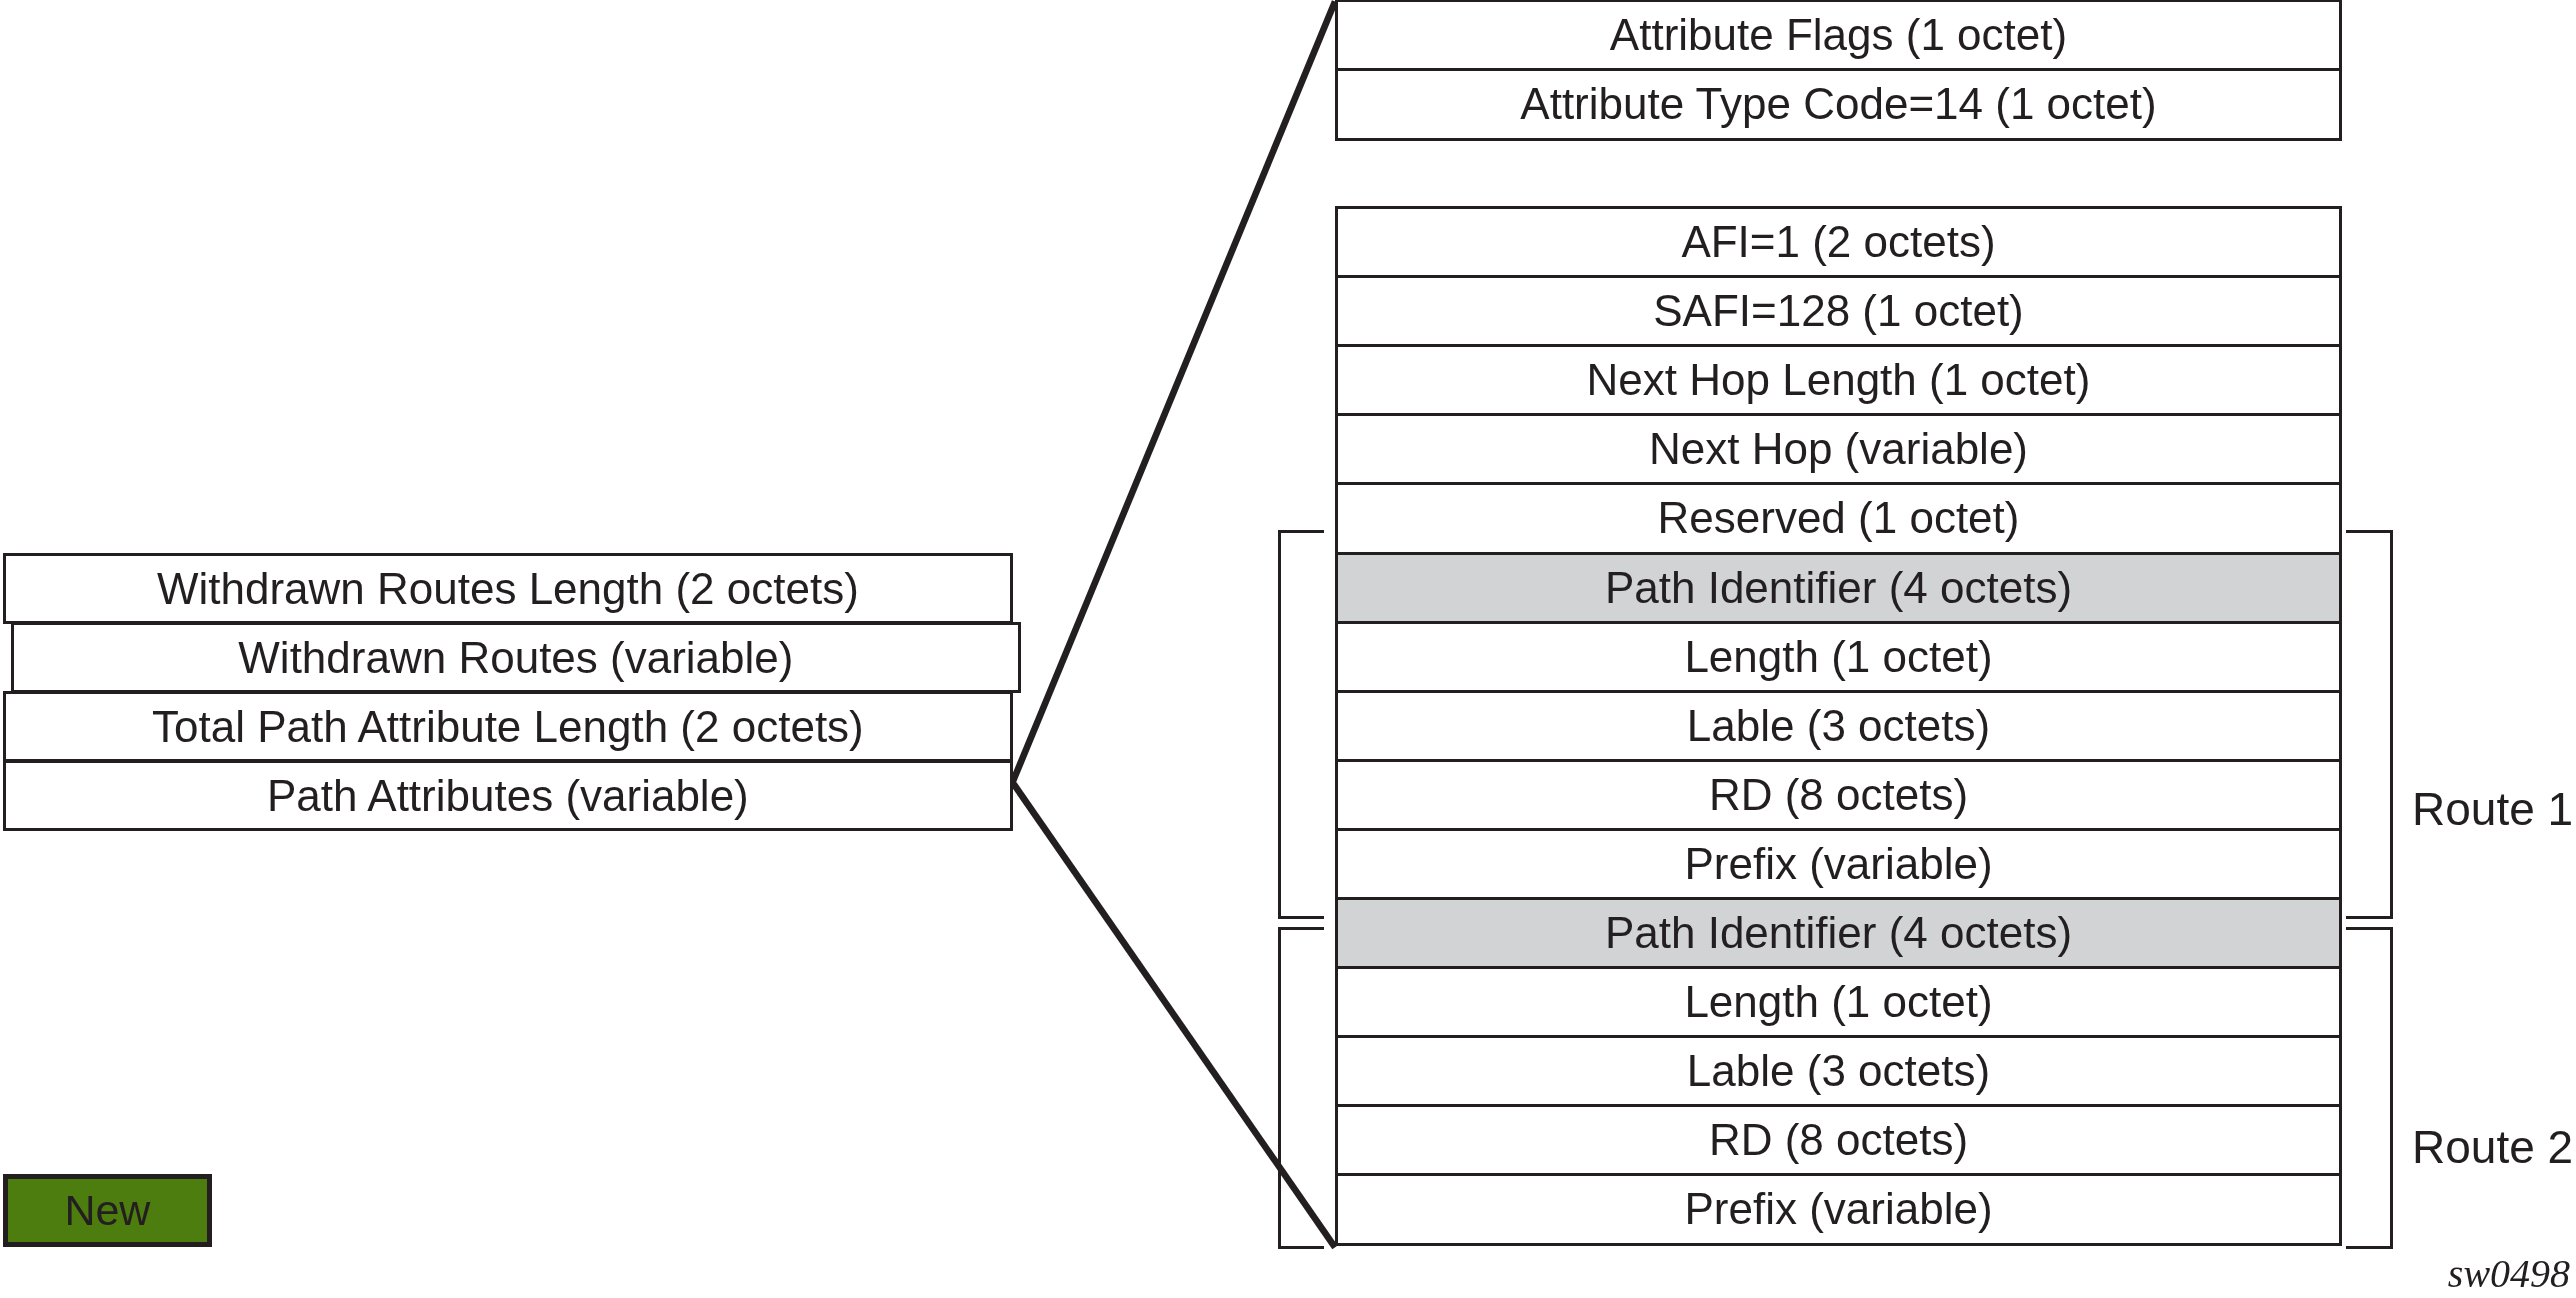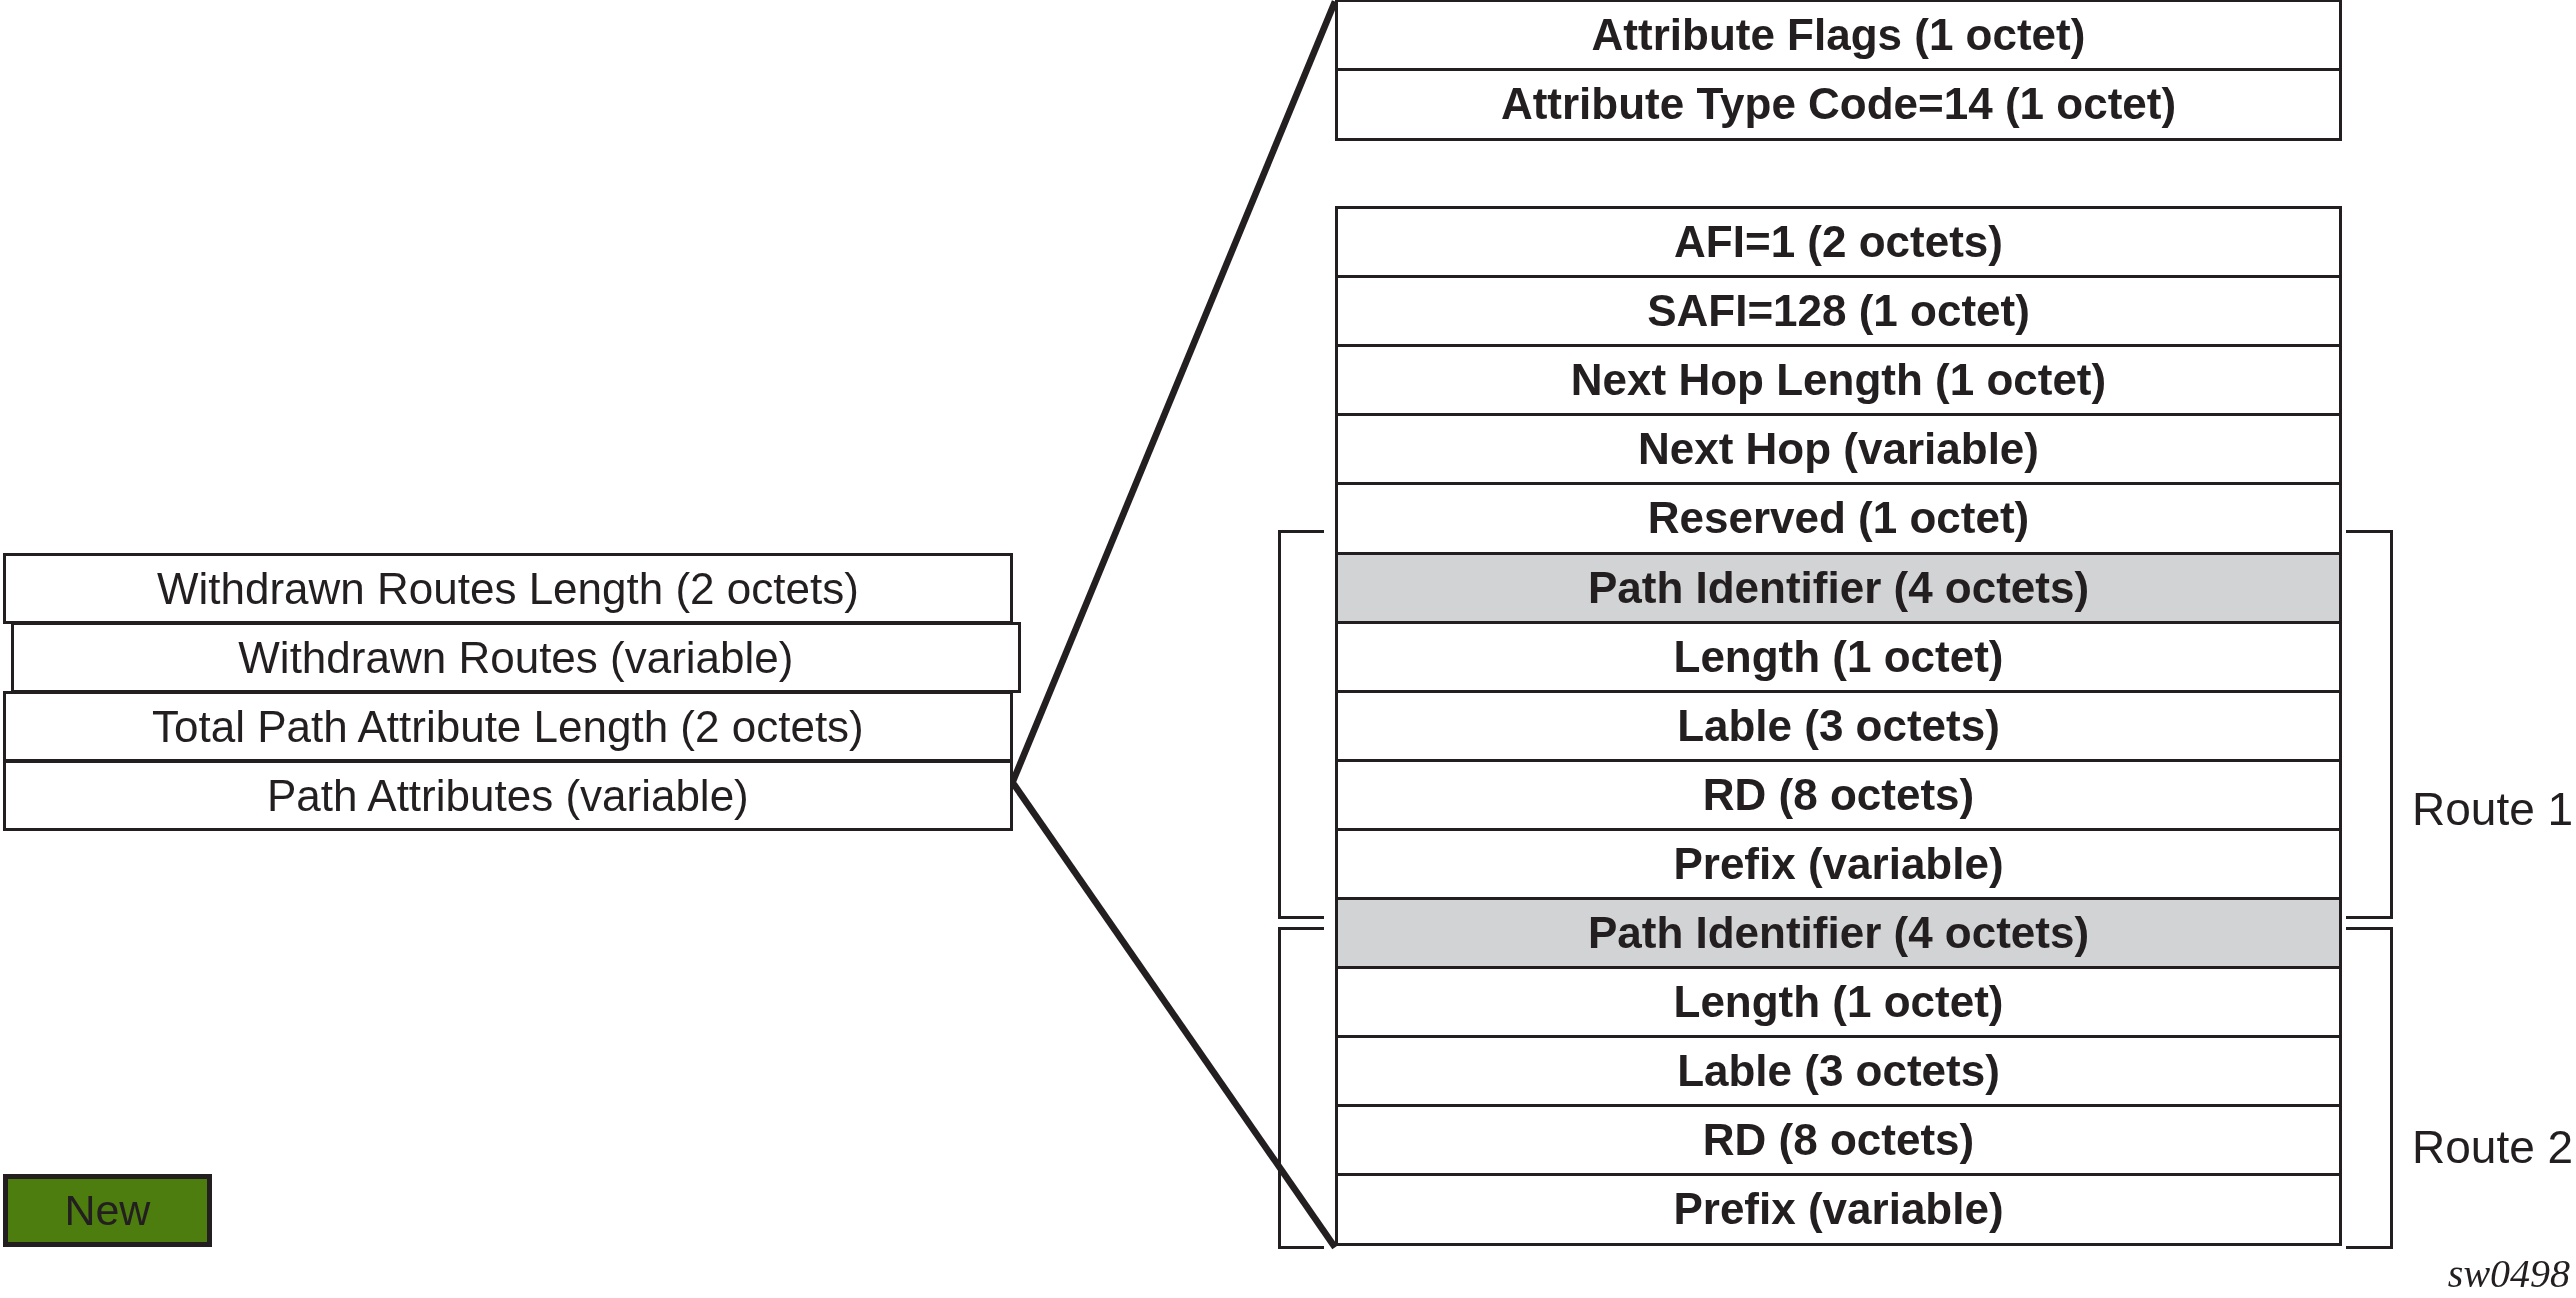--- a/index.html
+++ b/index.html
@@ -48,21 +48,20 @@
     height: 71px;
   }
 
   
   #right-stack {
     position: absolute;
     left: 1335px;
     top: -1.5px;
     width: 1007px;
     height: 1251px;
-    font-weight: bold;
   }
   #right-stack .field-row {
     left: 0;
     width: 1007px;
     height: 73px;
   }
 
   
   #connectors {
     position: absolute;

